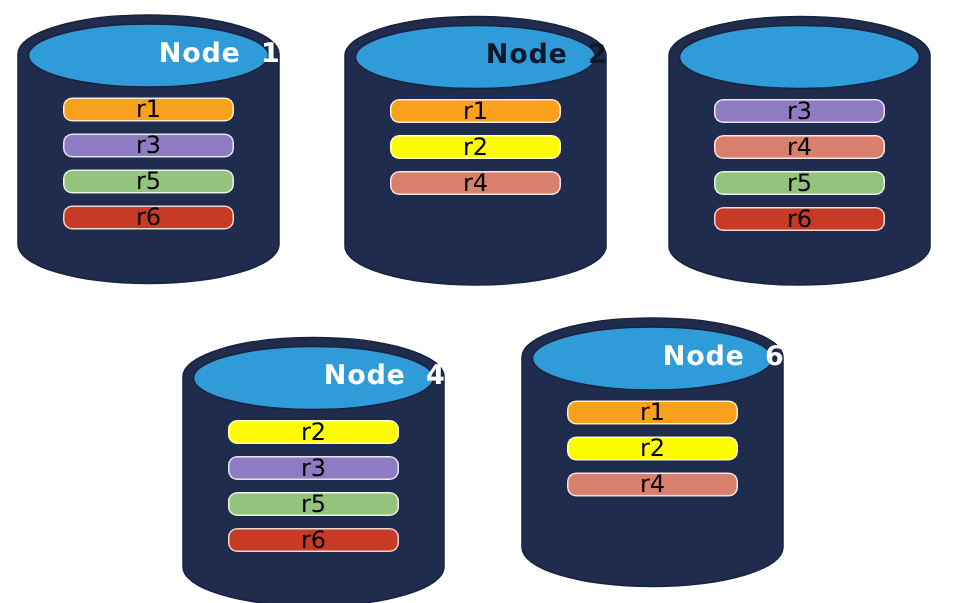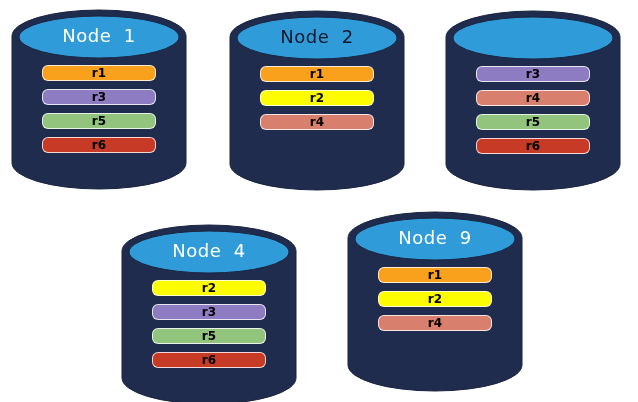--- a/index.html
+++ b/index.html
@@ -25,43 +25,43 @@
     left: 0;
     top: 0;
     width: 176px;
     height: 181px;
   }
   .node-title {
     position: absolute;
     top: 16px;
     left: 0;
     right: 0;
-    text-align: center;
+    text-align: right;
     font-size: 18px;
-    font-weight: normal;
+    font-weight: bold;
     letter-spacing: 0.5px;
     white-space: pre;
   }
   .bars {
     position: absolute;
     top: 56px;
     left: 31px;
     width: 114px;
   }
   .bar {
     box-sizing: border-box;
     height: 16px;
     margin-bottom: 8px;
     border-radius: 6px;
     border: 1px solid rgba(255,255,255,0.8);
     display: flex;
     align-items: center;
     justify-content: center;
-    font-size: 12px;
-    font-weight: bold;
+    font-size: 16px;
+    font-weight: normal;
     color: #000000;
     line-height: 14px;
   }
   
   .n1 { left: 11px;  top: 9px;   }
   .n2 { left: 229px; top: 10px;  }
   .n3 { left: 445px; top: 10px;  }
   .n4 { left: 121px; top: 224px; }
   .n5 { left: 347px; top: 211px; }
 </style>
@@ -152,21 +152,21 @@
         <span>r6</span>
       </div>
     </div>
   </div>
 
   <div class="node n5">
     <svg class="cyl" viewBox="0 0 176 181">
       <path d="M1,27 A87,26 0 0 1 175,27 L175,154 A87,26 0 0 1 1,154 Z" style="fill: rgb(32, 44, 77); stroke: rgb(25, 35, 62);"></path>
       <ellipse cx="88" cy="28" rx="80" ry="21" style="fill: rgb(47, 156, 217); stroke: rgb(25, 35, 62);"></ellipse>
     </svg>
-    <div class="node-title" style="color: rgb(255, 255, 255);">Node  9</div>
+    <div class="node-title" style="color: rgb(255, 255, 255);">Node  6</div>
     <div class="bars">
       <div class="bar" style="background: rgb(249, 161, 28);">
         <span>r1</span>
       </div>
       <div class="bar" style="background: rgb(253, 253, 0);">
         <span>r2</span>
       </div>
       <div class="bar" style="background: rgb(217, 127, 109);">
         <span>r4</span>
       </div>

